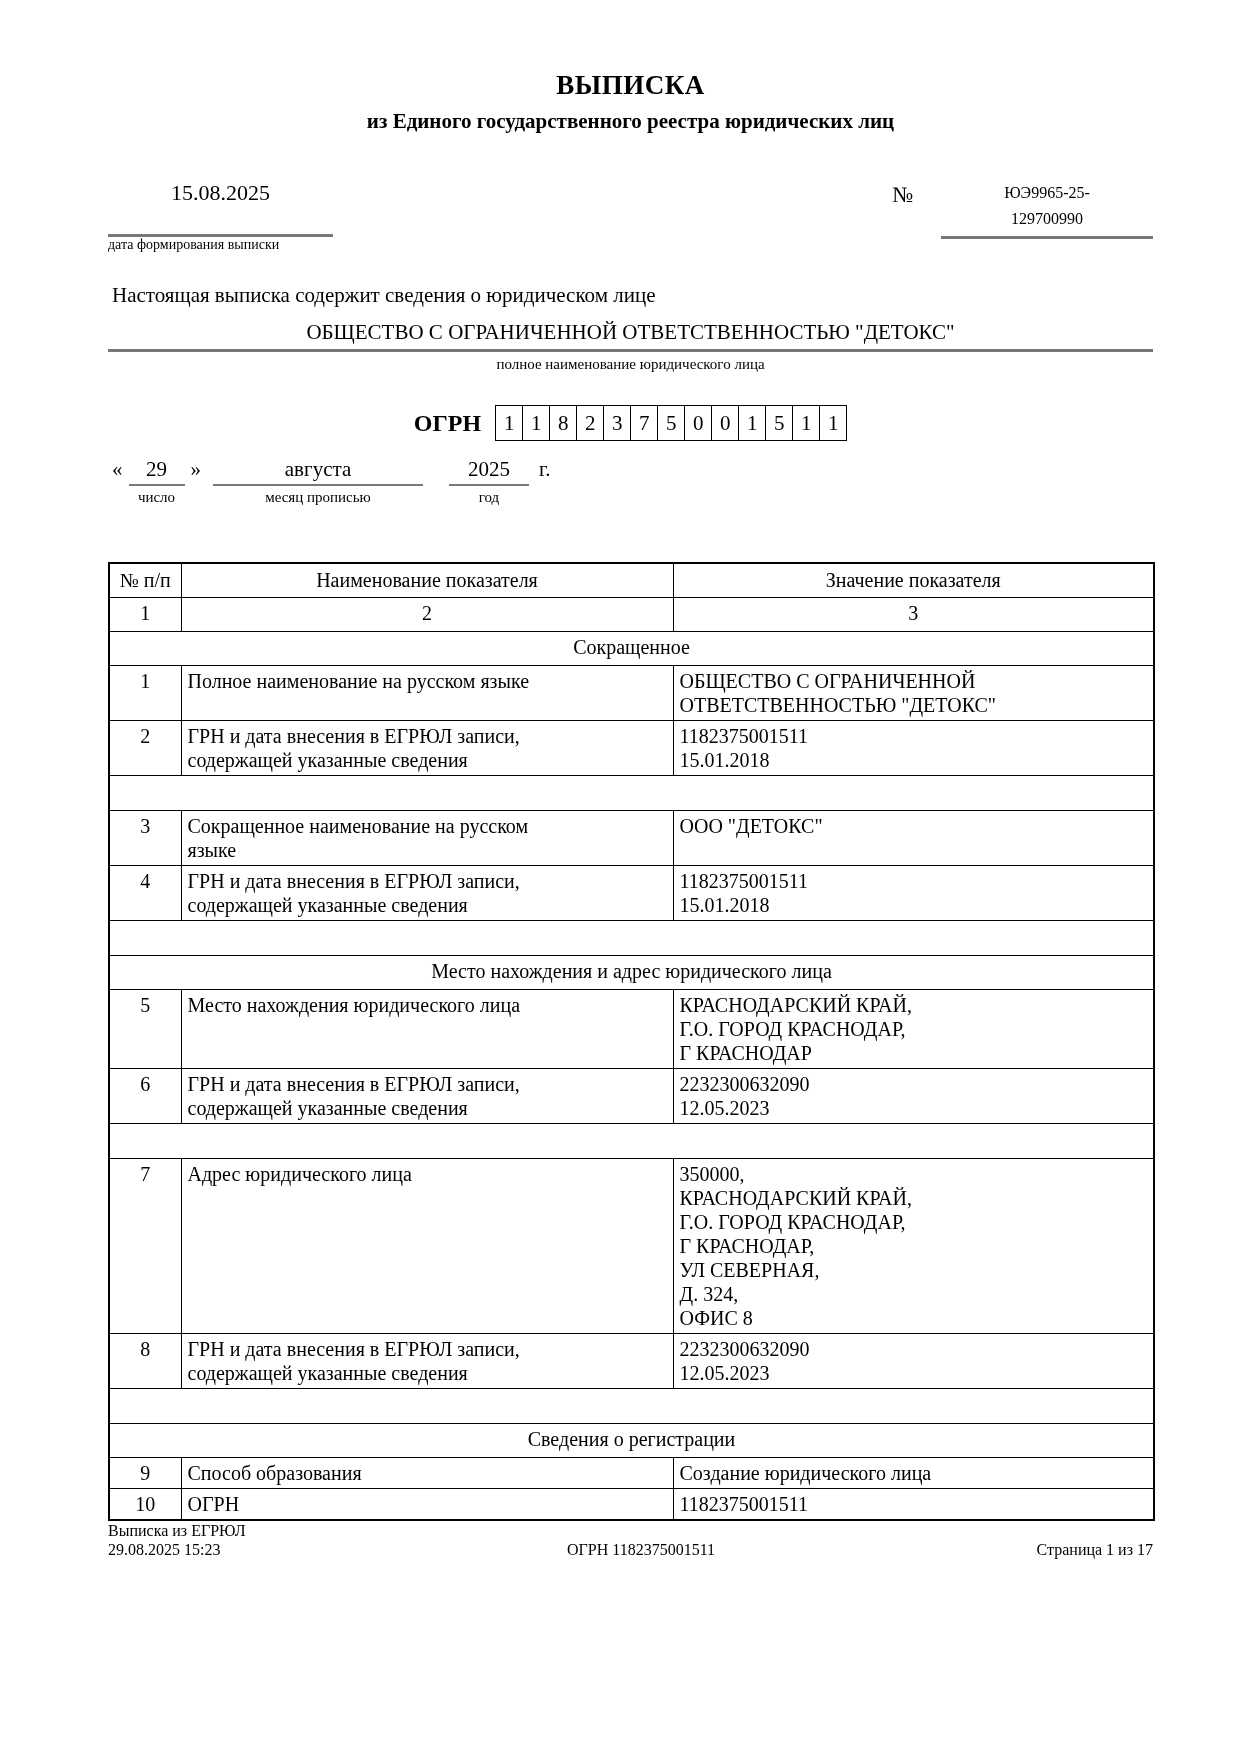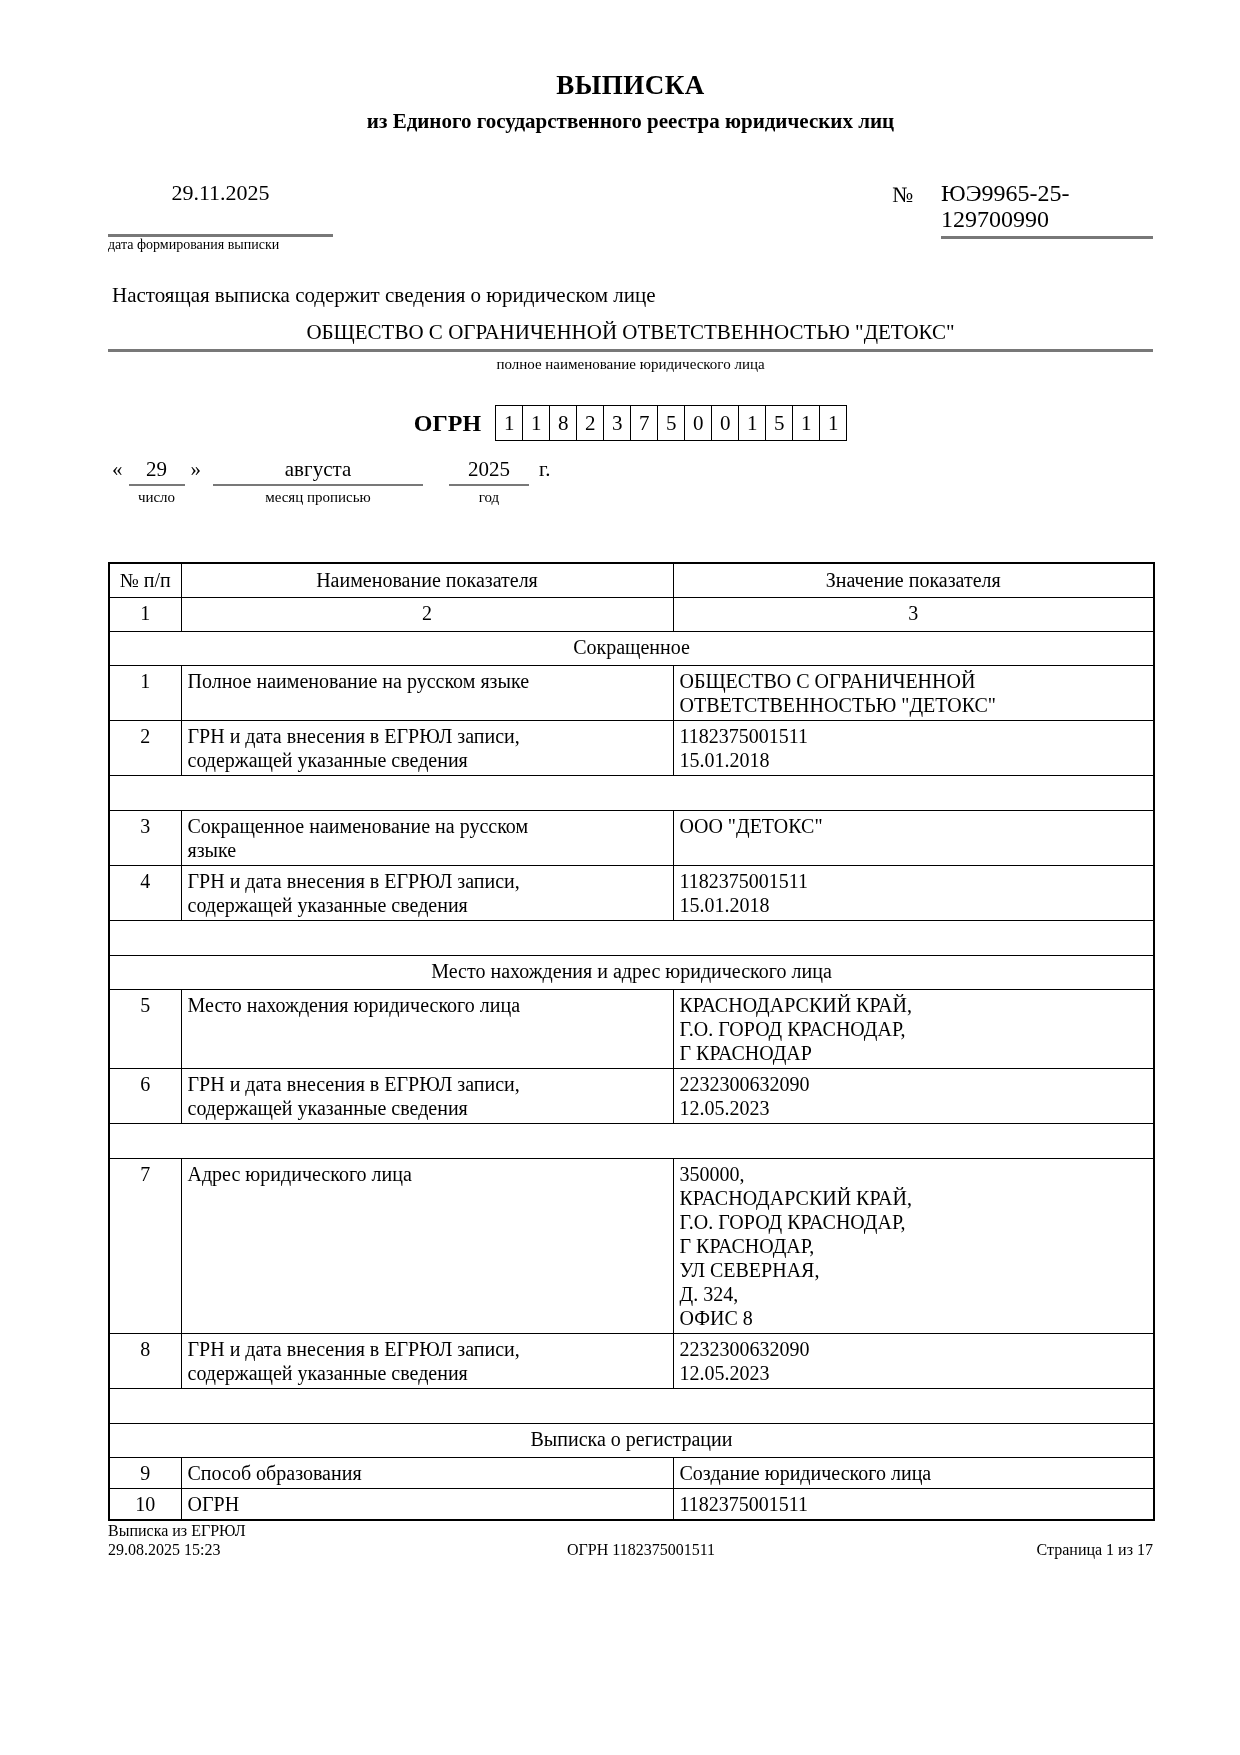--- a/index.html
+++ b/index.html
@@ -26,21 +26,21 @@
   }
   .date-block { width: 225px; }
   .date-value {
     text-align: center; font-size: 22px; padding-bottom: 28px;
     border-bottom: 3px solid #787878;
   }
   .date-label { font-size: 14px; margin-top: 0; }
   .num-block { display: flex; align-items: flex-start; }
   .num-sign { font-size: 22px; margin-top: 2px; margin-right: 28px; }
   .num-value {
-    width: 212px; font-size: 24px; line-height: 26px;
+    width: 212px; text-align: center; font-size: 16px; line-height: 26px;
     border-bottom: 3px solid #787878; padding-bottom: 4px;
   }
   .intro { margin-top: 30px; font-size: 21px; padding-left: 4px; }
   .company-line { margin-top: 12px; border-bottom: 3px solid #787878; }
   .company-name { text-align: center; font-size: 21px; padding-bottom: 4px; }
   .company-label { text-align: center; font-size: 15px; margin-top: 4px; }
   .ogrn-row {
     margin-top: 32px; display: flex; justify-content: center; align-items: center;
   }
   .ogrn-label { font-size: 24px; font-weight: bold; margin-right: 14px; }
@@ -102,21 +102,21 @@
 </head>
 <body>
 
 <div class="page">
 
   <div class="title">ВЫПИСКА</div>
   <div class="subtitle">из Единого государственного реестра юридических лиц</div>
 
   <div class="meta-row">
     <div class="date-block">
-      <div class="date-value">29.11.2025</div>
+      <div class="date-value">15.08.2025</div>
       <div class="date-label">дата формирования выписки</div>
     </div>
     <div class="num-block">
       <div class="num-sign">№</div>
       <div class="num-value">
         <div>ЮЭ9965-25-</div>
         <div>129700990</div>
       </div>
     </div>
   </div>
@@ -287,21 +287,21 @@
           </td>
           <td>
             <div class="cell-line">2232300632090</div>
             <div class="cell-line">12.05.2023</div>
           </td>
         </tr>
         <tr>
           <td colspan="3" class="spacer-cell"></td>
         </tr>
         <tr>
-          <td colspan="3" class="section-cell">Выписка о регистрации</td>
+          <td colspan="3" class="section-cell">Сведения о регистрации</td>
         </tr>
         <tr>
           <td class="num-cell">9</td>
           <td>
             <div class="cell-line">Способ образования</div>
           </td>
           <td>
             <div class="cell-line">Создание юридического лица</div>
           </td>
         </tr>

